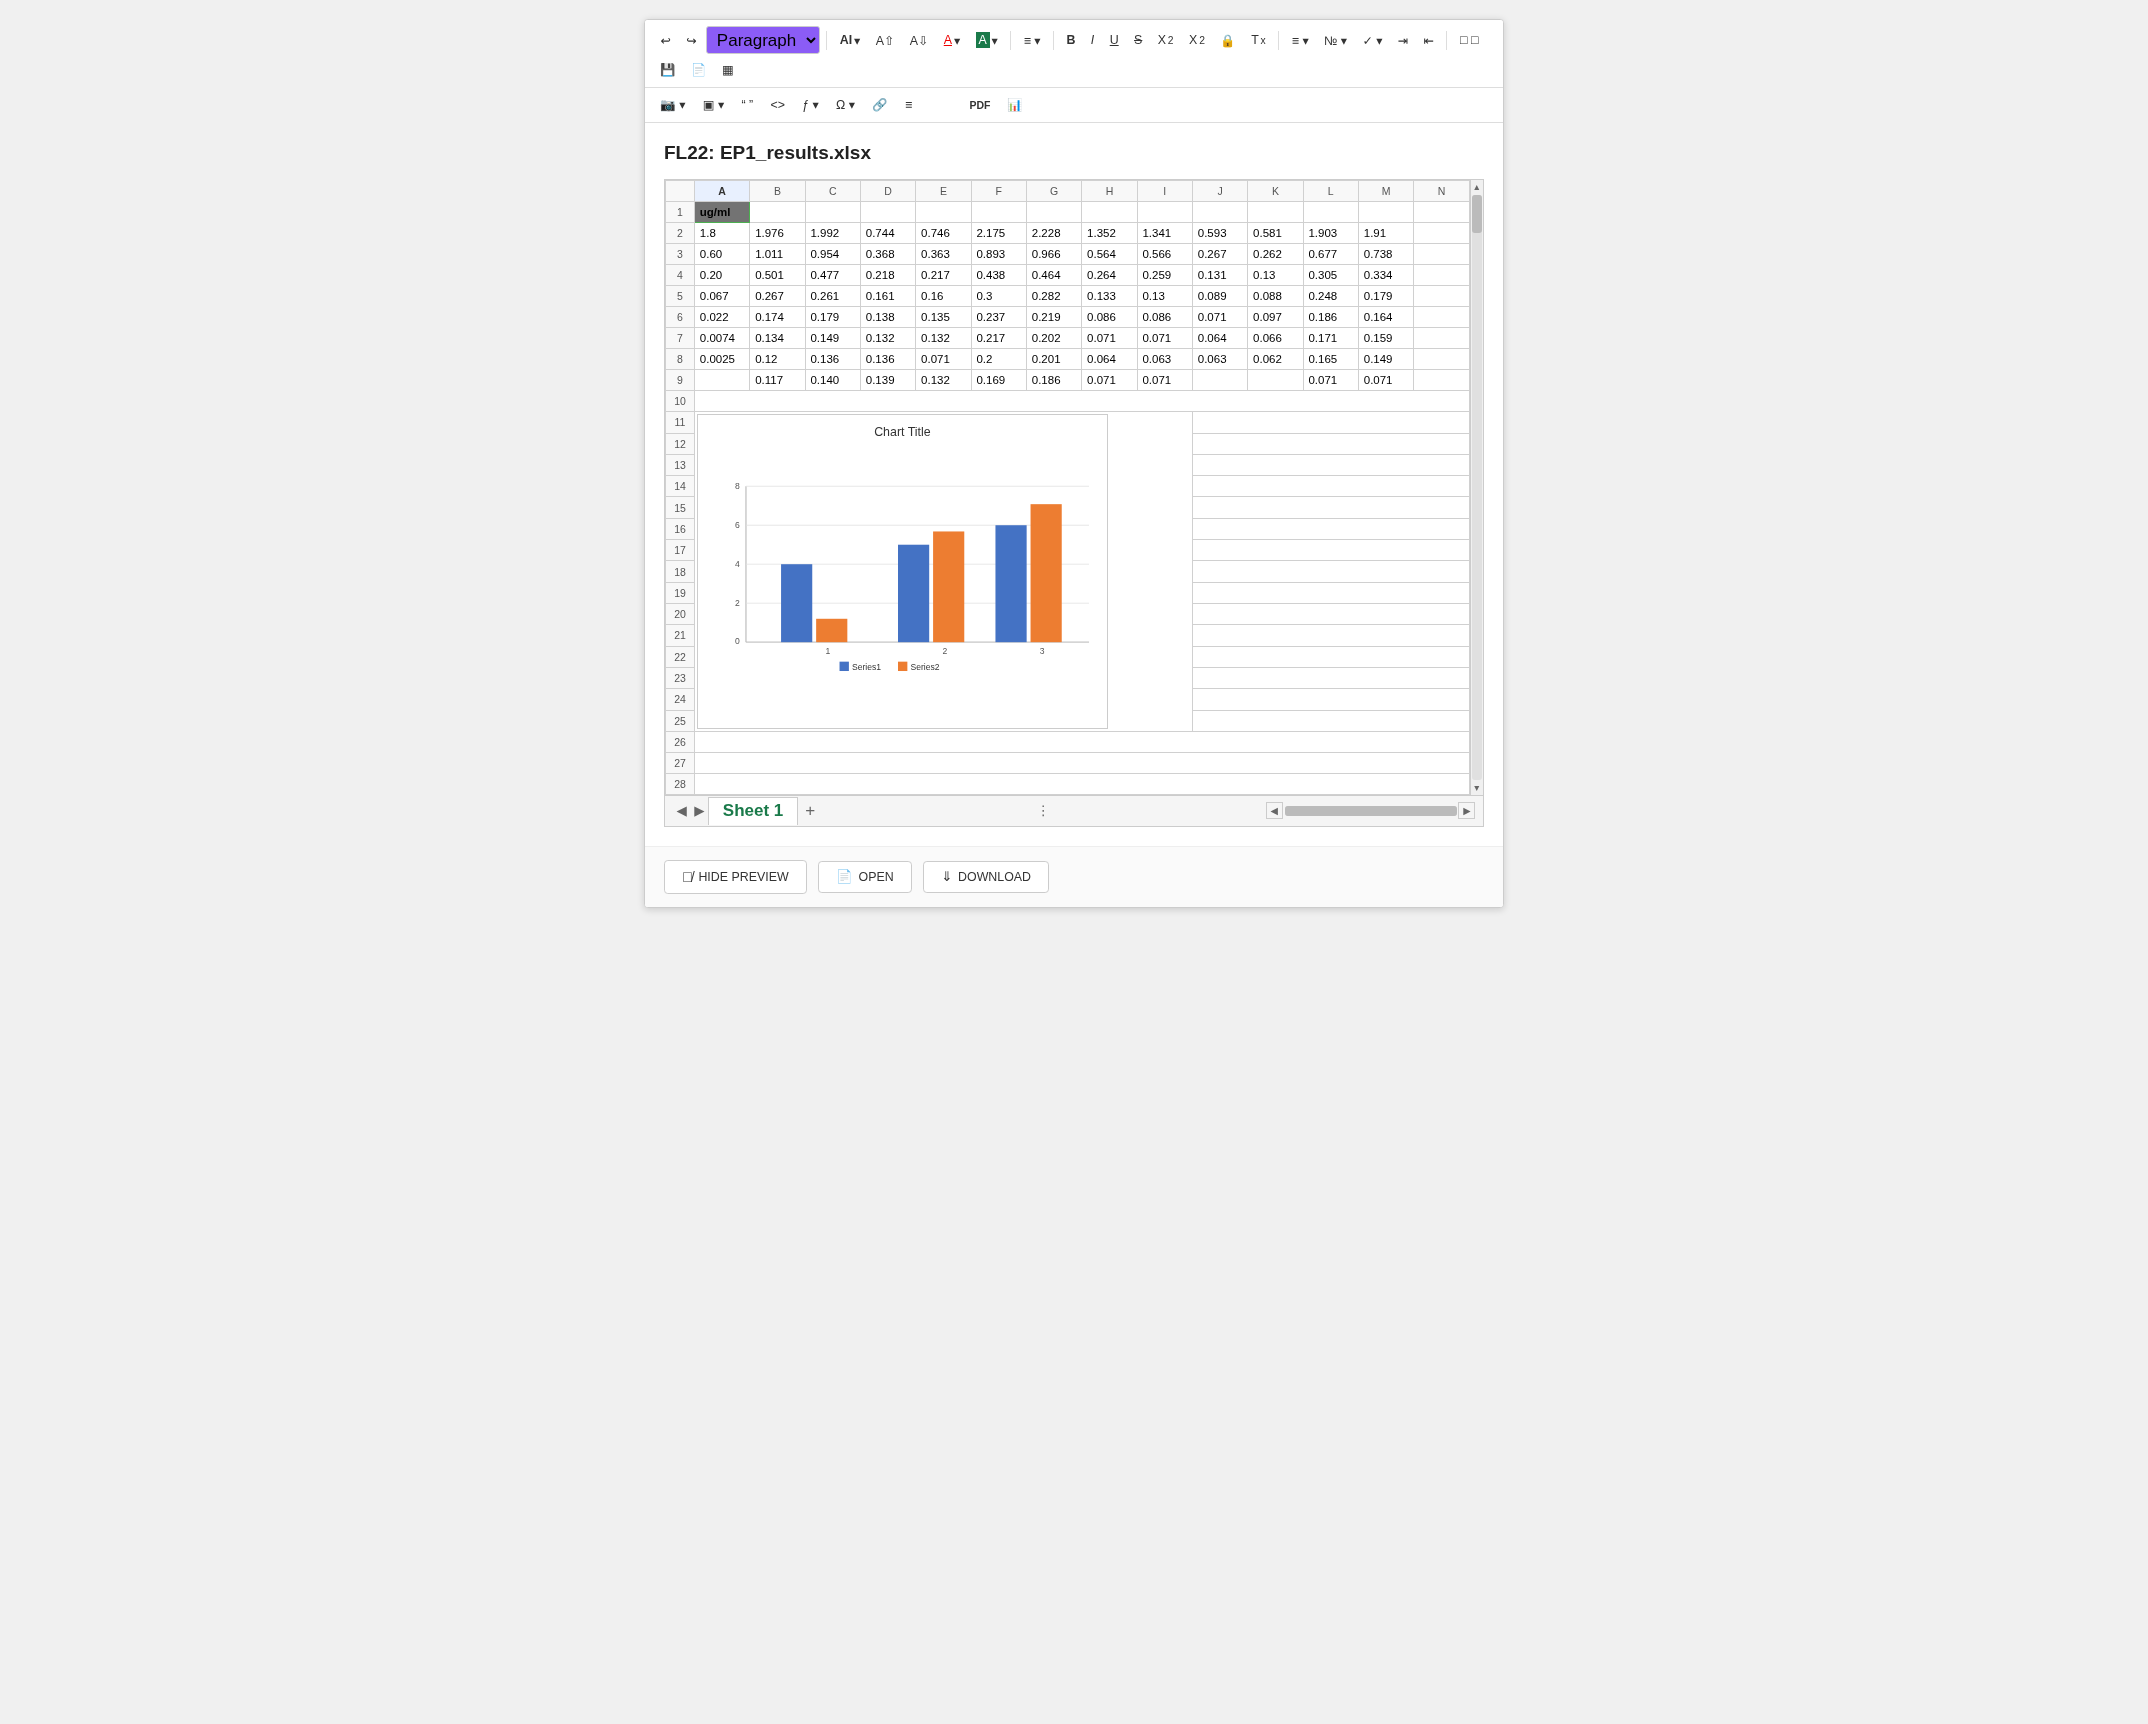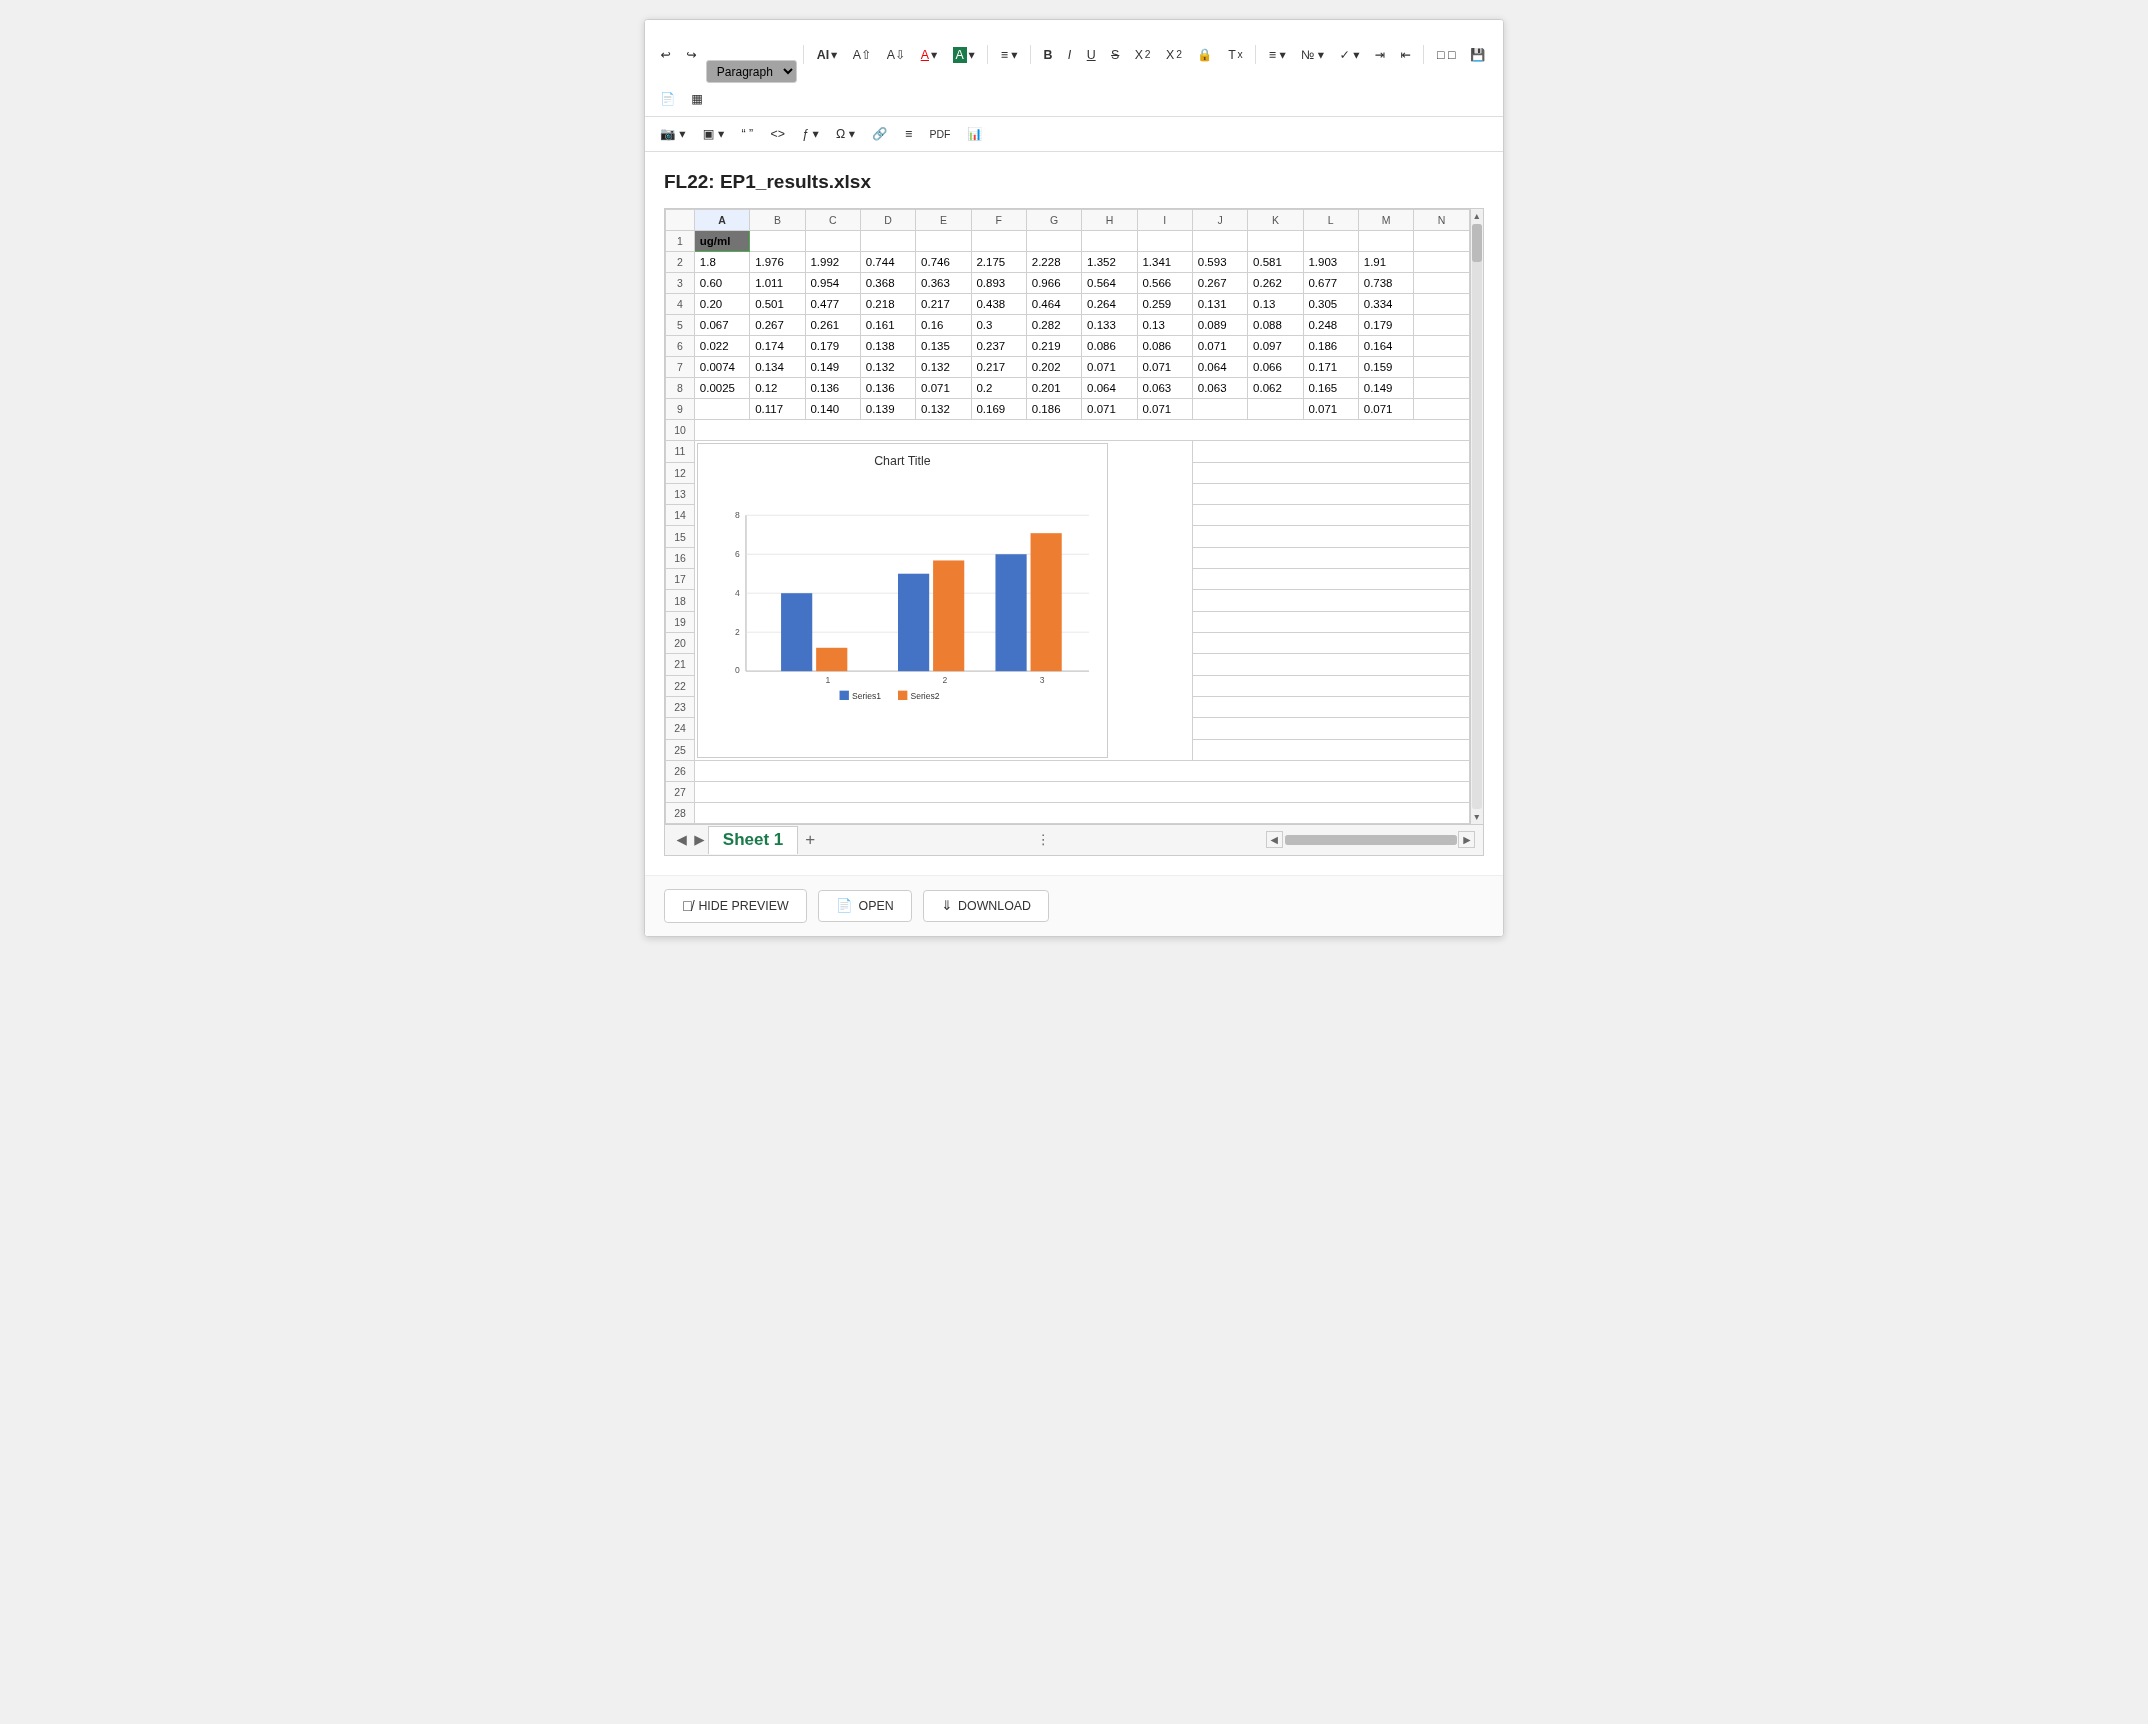--- a/index.html
+++ b/index.html
@@ -46,24 +46,23 @@
       color: #333;
       display: flex;
       align-items: center;
       gap: 1.9px;
     }
     .tb-sep { width: 1px; height: 19px; background: #ddd; margin: 0 2.9px; }
     .style-dropdown {
       border: 1px solid #ccc;
       border-radius: 2.9px;
       padding: 2.9px 5.7px;
-      font-size: 12px;
-      cursor: pointer;
-      background: #a3a3a3;
-      margin-top: 34px;
+      font-size: 17px;
+      cursor: pointer;
+      background: #8b5cf6;
     }
     
     .main-content {
       padding: 19px 19px;
       background: #fff;
     }
     .doc-title {
       font-size: 19px;
       font-weight: bold;
       color: #222;
@@ -334,21 +333,21 @@
 
   <div class="toolbar" style="border-top:none;">
     <button class="tb-btn">📷 ▾</button>
     <button class="tb-btn">▣ ▾</button>
     <button class="tb-btn">“ ”</button>
     <button class="tb-btn">&lt;&gt;</button>
     <button class="tb-btn">ƒ ▾</button>
     <button class="tb-btn">Ω ▾</button>
     <button class="tb-btn">🔗</button>
     <button class="tb-btn">≡</button>
-    <button class="tb-btn" style="font-size:10.5px;font-weight:normal;">PDF</button>
+    <button class="tb-btn" style="font-size:10.5px;font-weight:bold;margin-left:40px;">PDF</button>
     <button class="tb-btn">📊</button>
   </div>
 
   <div class="main-content">
     <div class="doc-title">FL22: EP1_results.xlsx</div>
 
     <div class="spreadsheet-container">
       <div class="spreadsheet-wrapper">
         <div class="spreadsheet-scroll">
           <table class="sheet-table">

